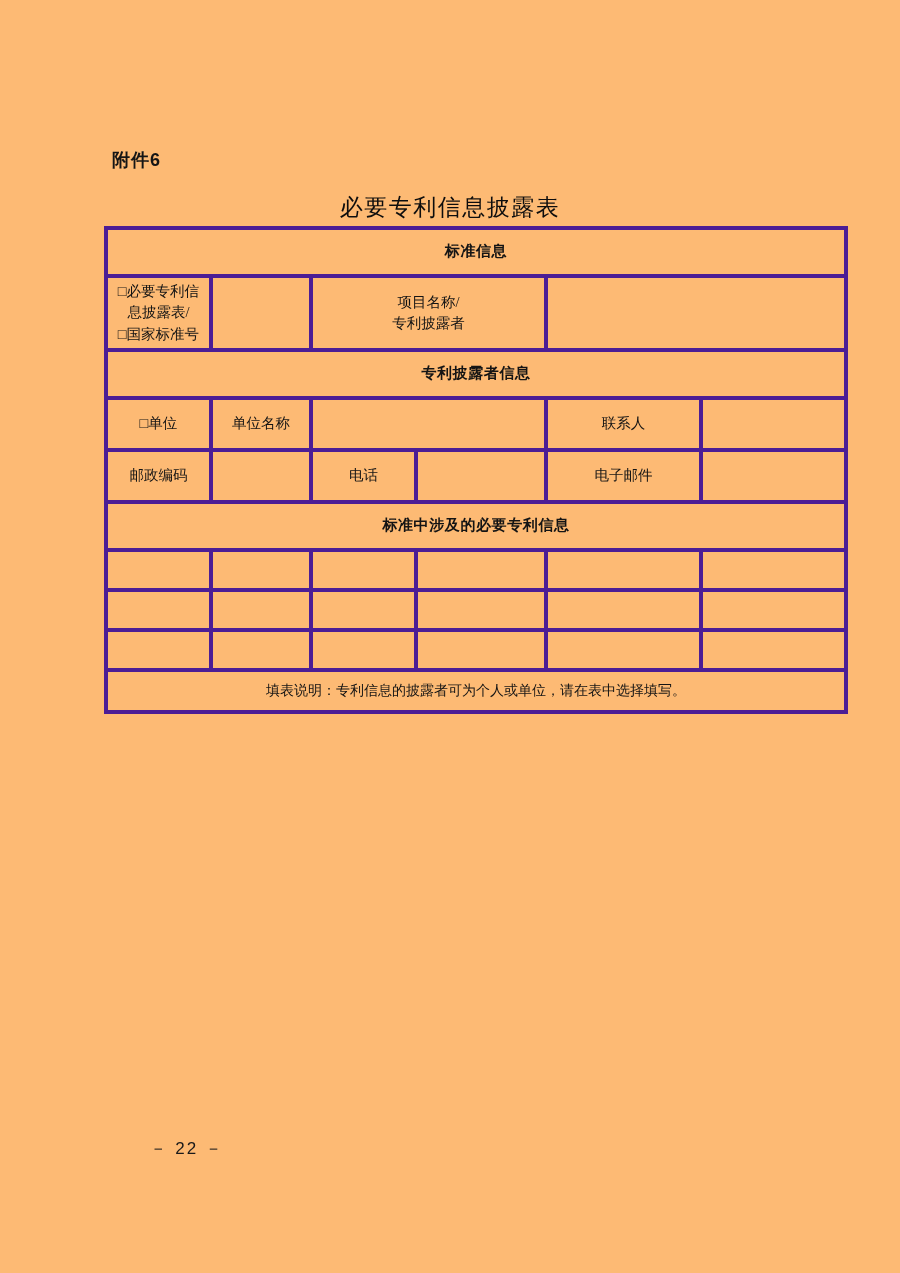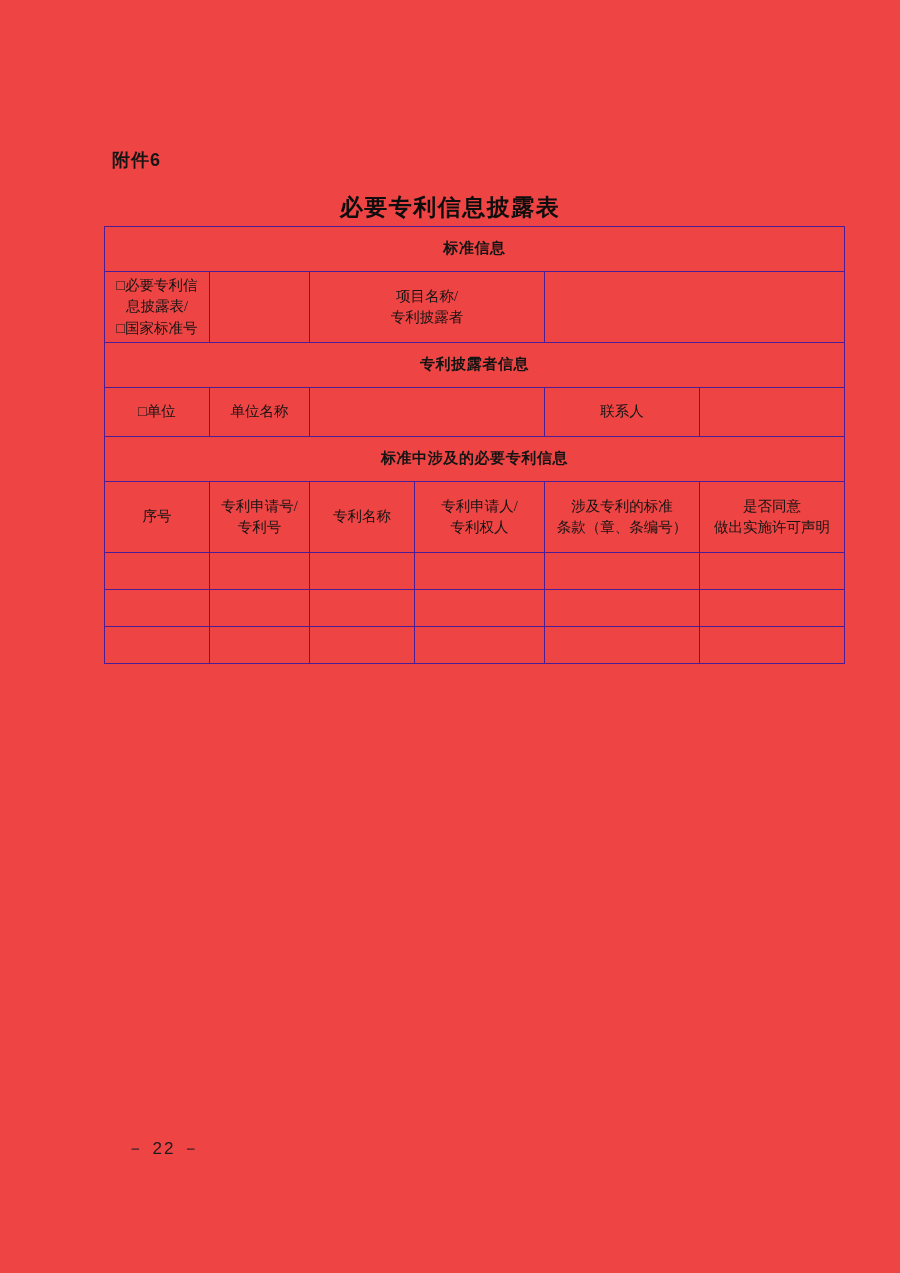--- a/index.html
+++ b/index.html
@@ -14,21 +14,21 @@
     font-family: "Liberation Serif", "DejaVu Serif", serif;
     color: #111111;
     overflow: hidden;
   }
 
   .page {
     position: absolute;
     left: 0; top: 0;
     width: 900px;
     height: 1273px;
-    background: #ef4444;
+    background: #fdba74;
   }
 
   .attachment-label {
     position: absolute;
     left: 112px;
     top: 148px;
     font-family: "Liberation Sans", "DejaVu Sans", sans-serif;
     font-size: 18px;
     font-weight: bold;
     letter-spacing: 1px;
@@ -36,37 +36,37 @@
   }
 
   .doc-title {
     position: absolute;
     left: 0;
     top: 192px;
     width: 900px;
     text-align: center;
     font-family: "Liberation Sans", "DejaVu Sans", sans-serif;
     font-size: 23px;
-    font-weight: bold;
+    font-weight: normal;
     letter-spacing: 1.5px;
     color: #0d0d0d;
   }
 
   table.form {
     position: absolute;
     left: 104px;
     top: 226px;
     width: 740px;
     border-collapse: collapse;
     table-layout: fixed;
     font-size: 14.5px;
     color: #141414;
   }
   table.form td {
-    border: 1px solid #4c1d95;
+    border: 4px solid #4c1d95;
     padding: 0 6px;
     vertical-align: middle;
     text-align: center;
     line-height: 1.45;
   }
 
   .section-head {
     font-weight: bold;
     font-size: 15px;
     letter-spacing: 0.6px;
@@ -117,21 +117,21 @@
     padding-left: 10px;
     height: 38px;
     font-size: 14px;
   }
 
   .page-number {
     position: absolute;
     left: 104px;
     top: 1137px;
     width: 120px;
-    text-align: center;
+    text-align: right;
     font-family: "Liberation Sans", "DejaVu Sans", sans-serif;
     font-size: 17px;
     letter-spacing: 2px;
     color: #1a1a1a;
   }
 </style>
 </head>
 <body>
 
 <div class="page">
@@ -175,49 +175,33 @@
 
     <tr class="row-h-48">
       <td class="lbl">□单位</td>
       <td class="lbl">单位名称</td>
       <td colspan="2"></td>
       <td class="lbl">联系人</td>
       <td></td>
     </tr>
 
 
+    <tr class="row-h-48">
+      <td class="lbl">邮政编码</td>
+      <td></td>
+      <td class="lbl">电话</td>
+      <td></td>
+      <td class="lbl">电子邮件</td>
+      <td></td>
+    </tr>
 
     <tr class="row-h-44">
       <td class="section-head" colspan="6">标准中涉及的必要专利信息</td>
     </tr>
 
-    <tr class="row-h-70">
-      <td class="lbl">
-        <div>序号</div>
-      </td>
-      <td class="lbl two-line">
-        <div>专利申请号/</div>
-        <div>专利号</div>
-      </td>
-      <td class="lbl">
-        <div>专利名称</div>
-      </td>
-      <td class="lbl two-line">
-        <div>专利申请人/</div>
-        <div>专利权人</div>
-      </td>
-      <td class="lbl two-line">
-        <div>涉及专利的标准</div>
-        <div>条款（章、条编号）</div>
-      </td>
-      <td class="lbl two-line">
-        <div>是否同意</div>
-        <div>做出实施许可声明</div>
-      </td>
-    </tr>
 
     <tr class="row-h-36">
       <td class="blank-cell"></td>
       <td class="blank-cell"></td>
       <td class="blank-cell"></td>
       <td class="blank-cell"></td>
       <td class="blank-cell"></td>
       <td class="blank-cell"></td>
     </tr>
     <tr class="row-h-36">
@@ -231,17 +215,20 @@
     <tr class="row-h-36">
       <td class="blank-cell"></td>
       <td class="blank-cell"></td>
       <td class="blank-cell"></td>
       <td class="blank-cell"></td>
       <td class="blank-cell"></td>
       <td class="blank-cell"></td>
     </tr>
 
 
+    <tr>
+      <td class="note-cell" colspan="6">填表说明：专利信息的披露者可为个人或单位，请在表中选择填写。</td>
+    </tr>
   </tbody>
     </table>
 
   <div class="page-number">－ 22 －</div>
 </div>
 
 </body></html>

